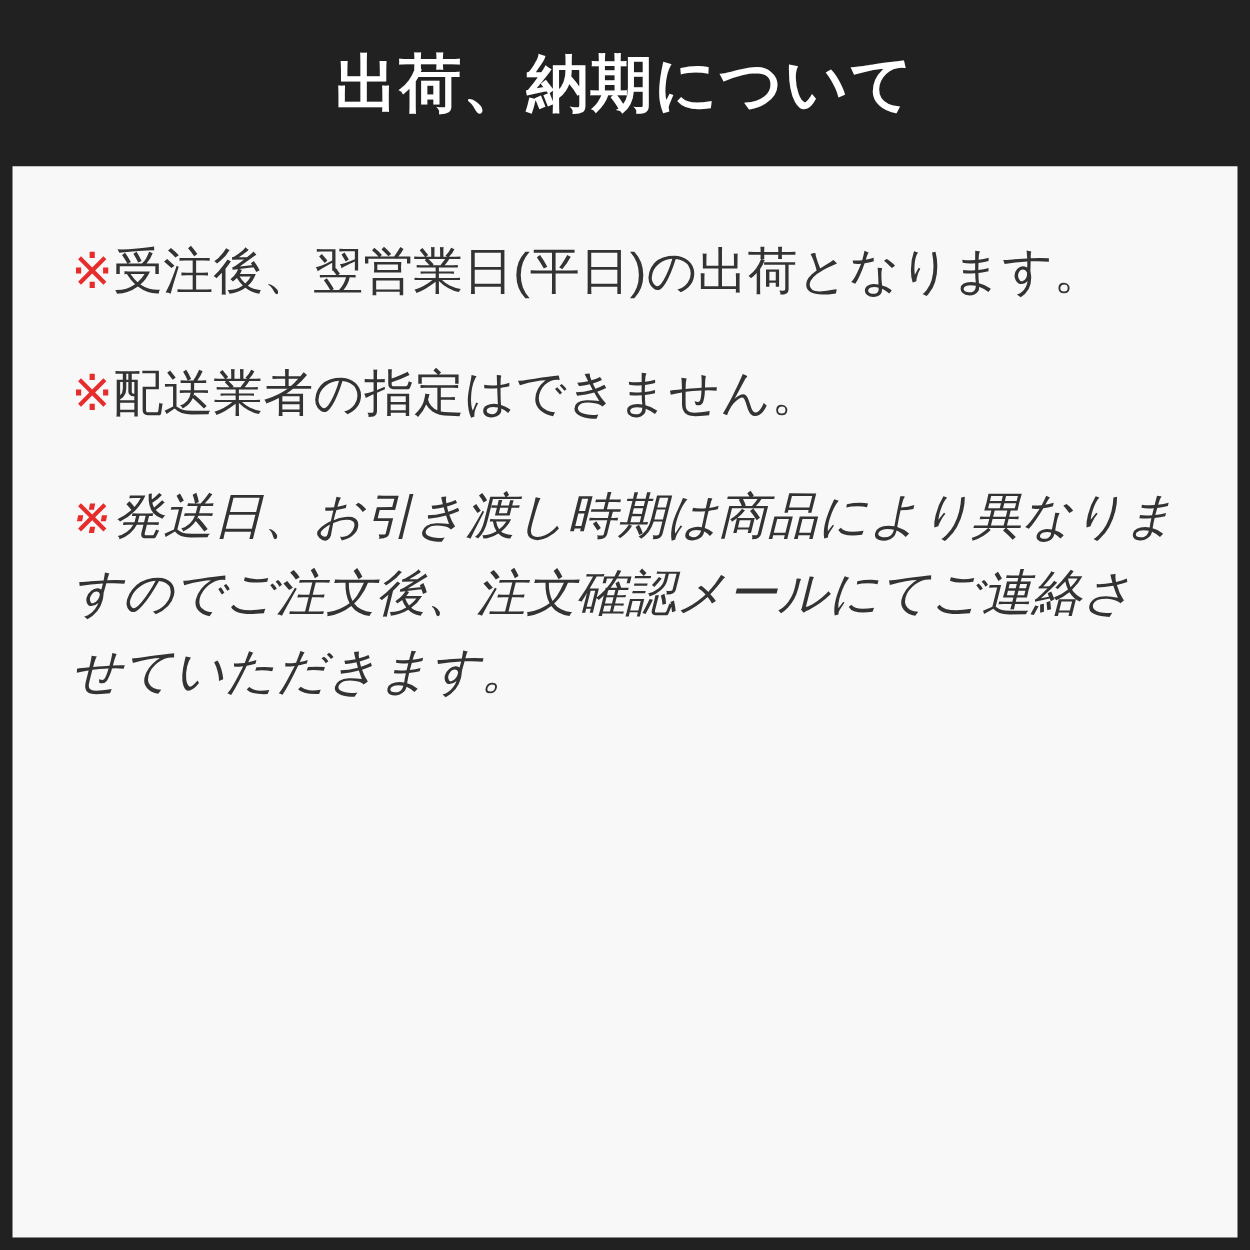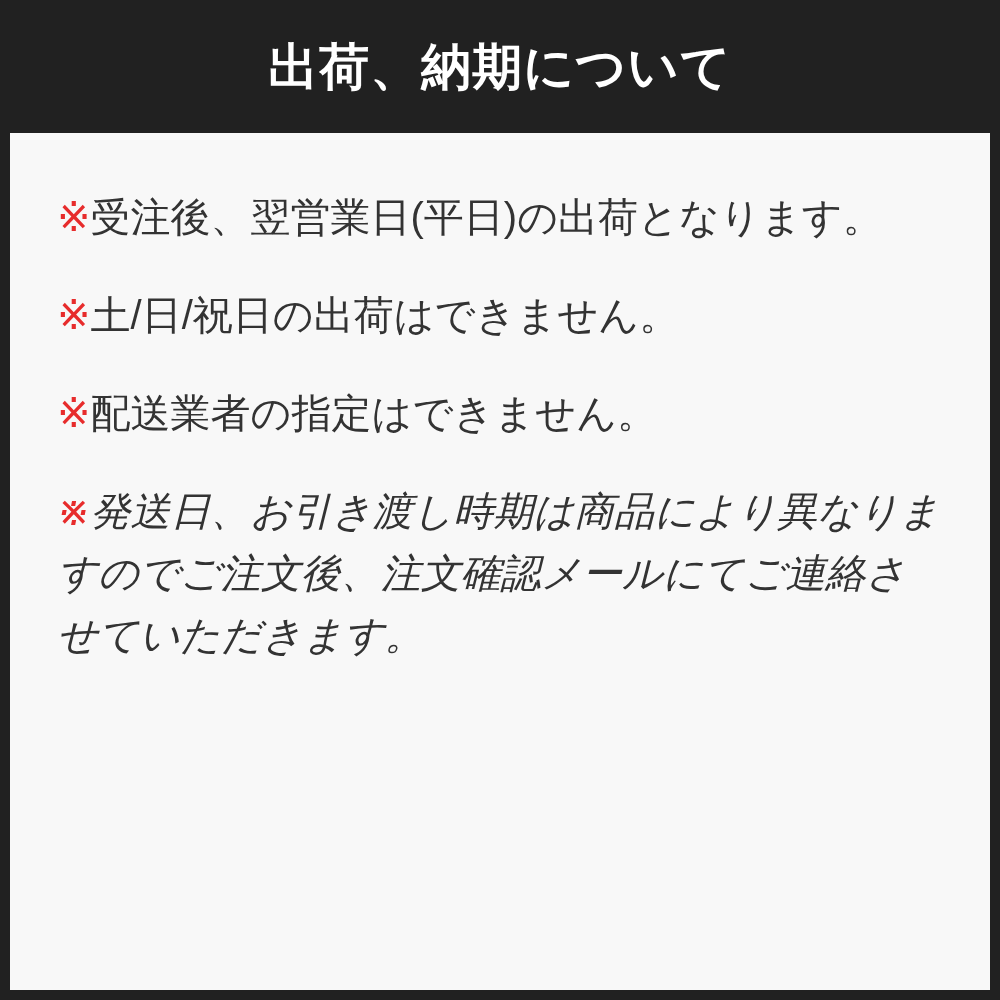--- a/index.html
+++ b/index.html
@@ -58,18 +58,17 @@
 </head>
 <body>
 
 <div class="page">
   <header class="banner">
     <h1 class="page-title">出荷、納期について</h1>
   </header>
   <main class="panel">
     <div id="notes-list">
         <p class="note"><span class="marker">※</span><span>受注後、翌営業日(平日)の出荷となります。</span></p>
-        <p class="note"><span class="marker">※</span><span>土/日/祝日の出荷はできません。</span></p>
         <p class="note"><span class="marker">※</span><span>配送業者の指定はできません。</span></p>
         <p class="note"><span class="marker">※</span><span>発送日、お引き渡し時期は商品により異なりますのでご注文後、注文確認メールにてご連絡させていただきます。</span></p>
       </div>
   </main>
 </div>
 
 </body></html>

